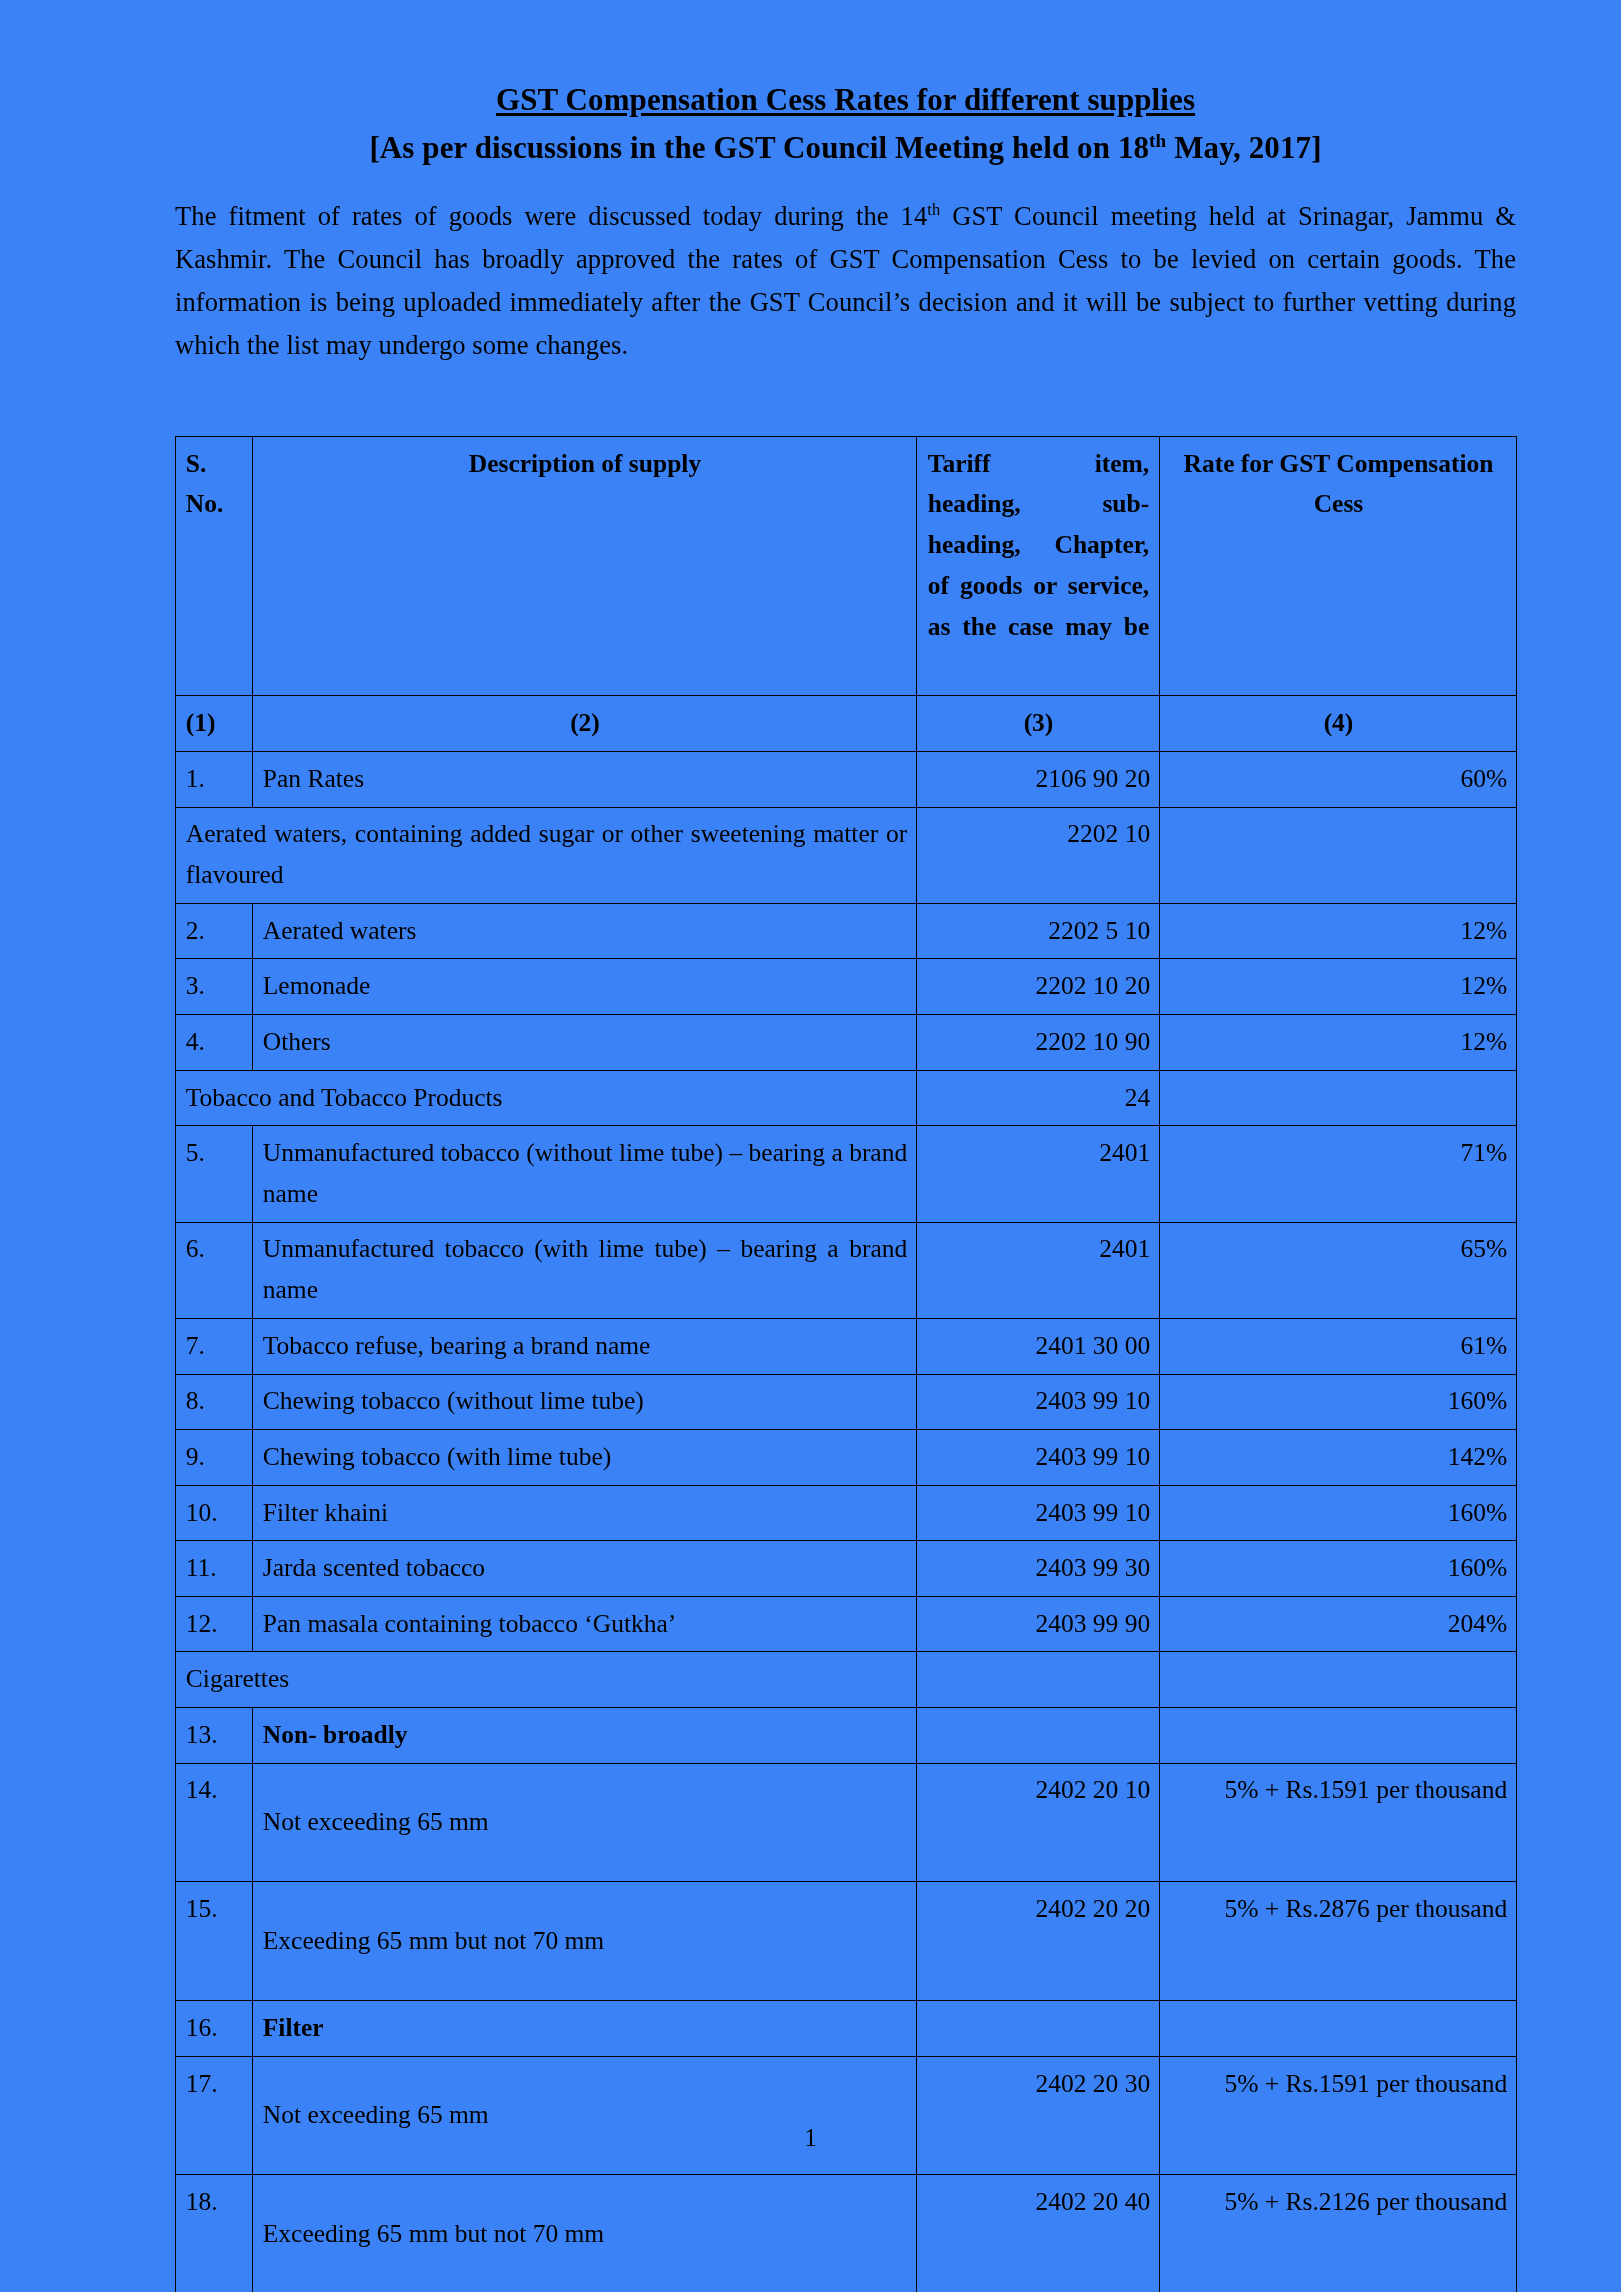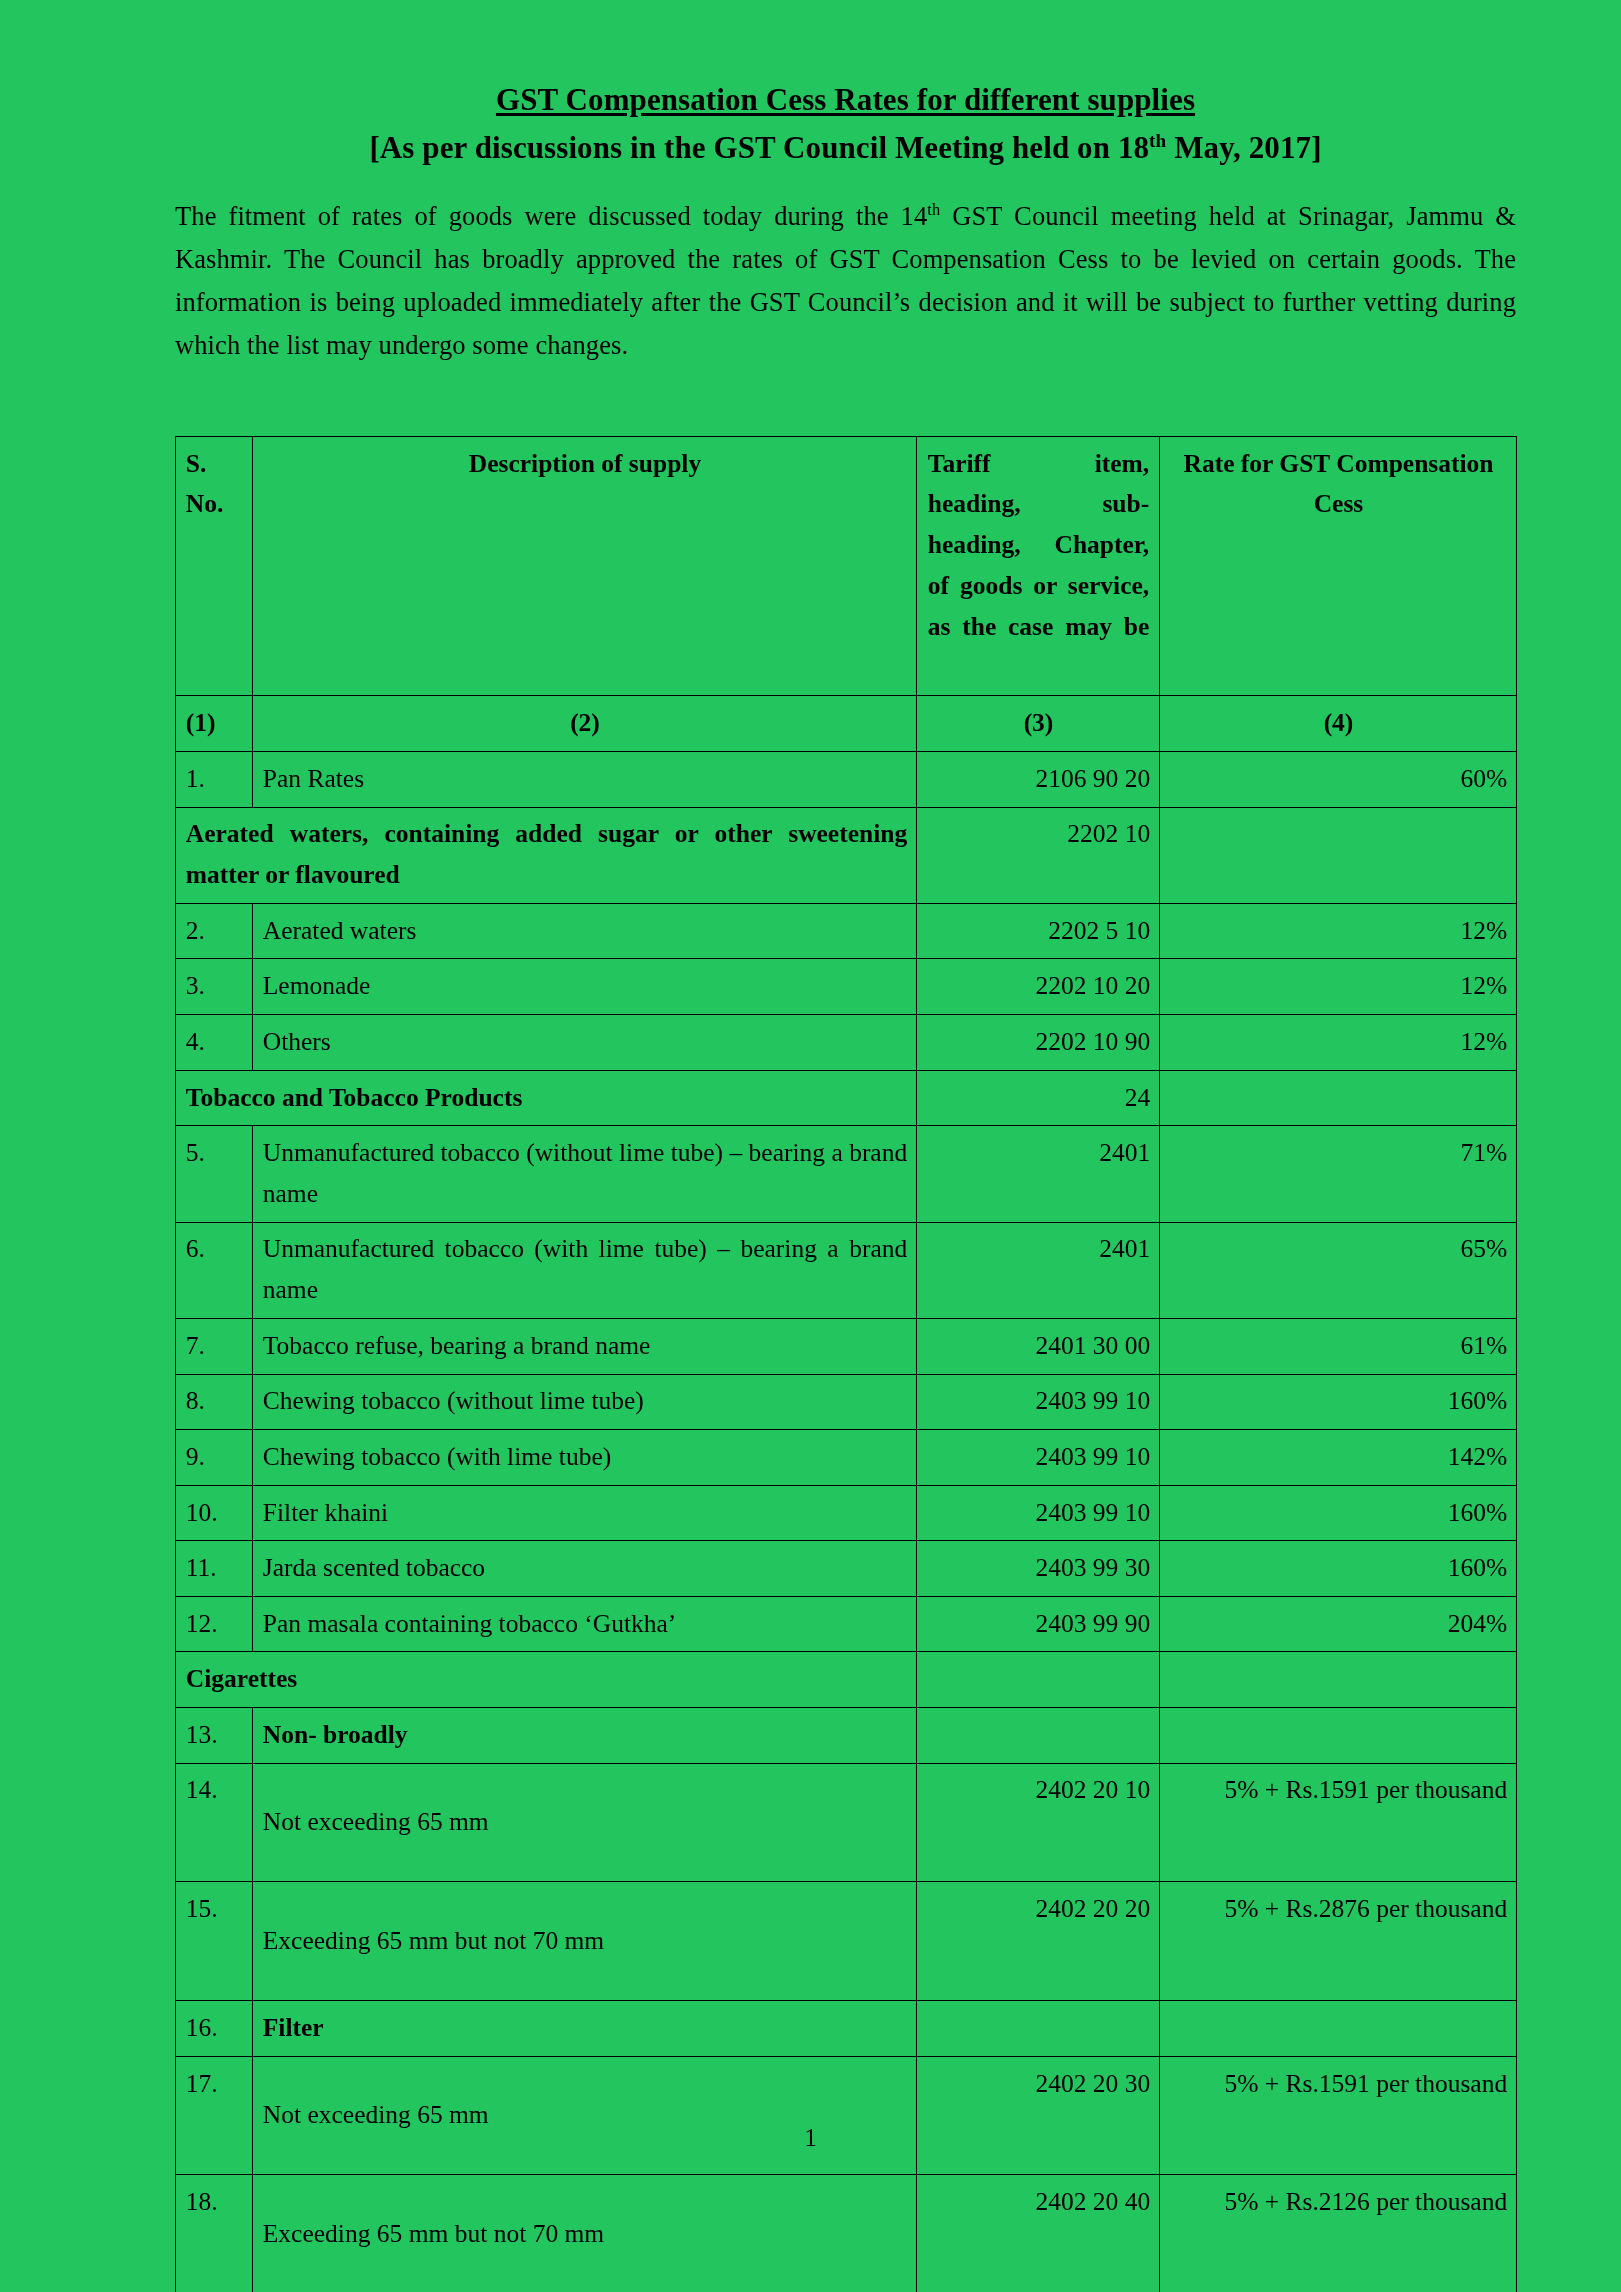--- a/index.html
+++ b/index.html
@@ -8,21 +8,21 @@
     background: #ffffff;
   }
   body {
     font-family: "Liberation Serif", "DejaVu Serif", serif;
     color: #000000;
   }
   .page {
     position: relative;
     width: 1621px;
     height: 2293px;
-    background: #22c55e;
+    background: #3b82f6;
     box-sizing: border-box;
     padding: 0;
     overflow: hidden;
   }
   .doc-body {
     position: absolute;
     left: 175px;
     top: 0;
     width: 1341px;
   }
@@ -124,21 +124,21 @@
     display: inline-block;
     width: 100%;
   }
   td.head.c4h { text-align: center; }
   td.colnum {
     font-weight: bold;
     text-align: center;
   }
   td.colnum.left { text-align: left; padding-left: 9.8px; }
   td.section {
-    font-weight: bold;
+    font-weight: normal;
     text-align: justify;
     text-justify: inter-word;
     padding-left: 9.8px;
     padding-right: 11.8px;
   }
   td.section.nojust { text-align: left; }
   td.boldlabel {
     font-weight: bold;
     padding-left: 12.7px;
   }

